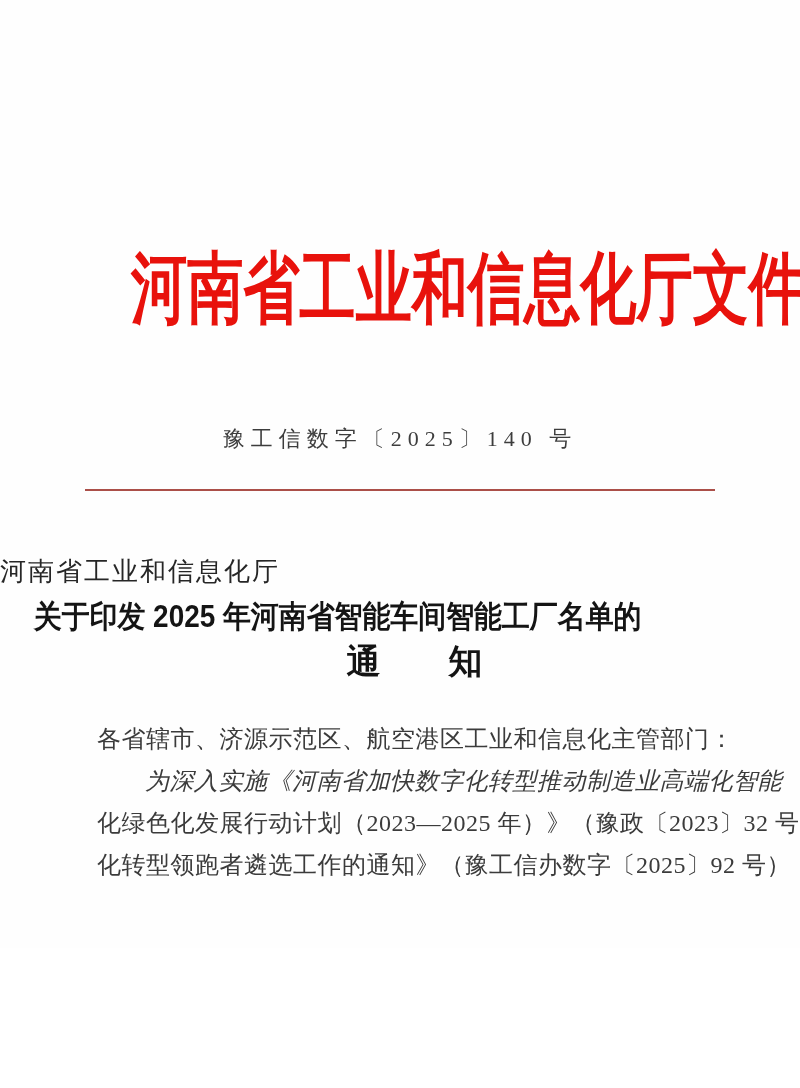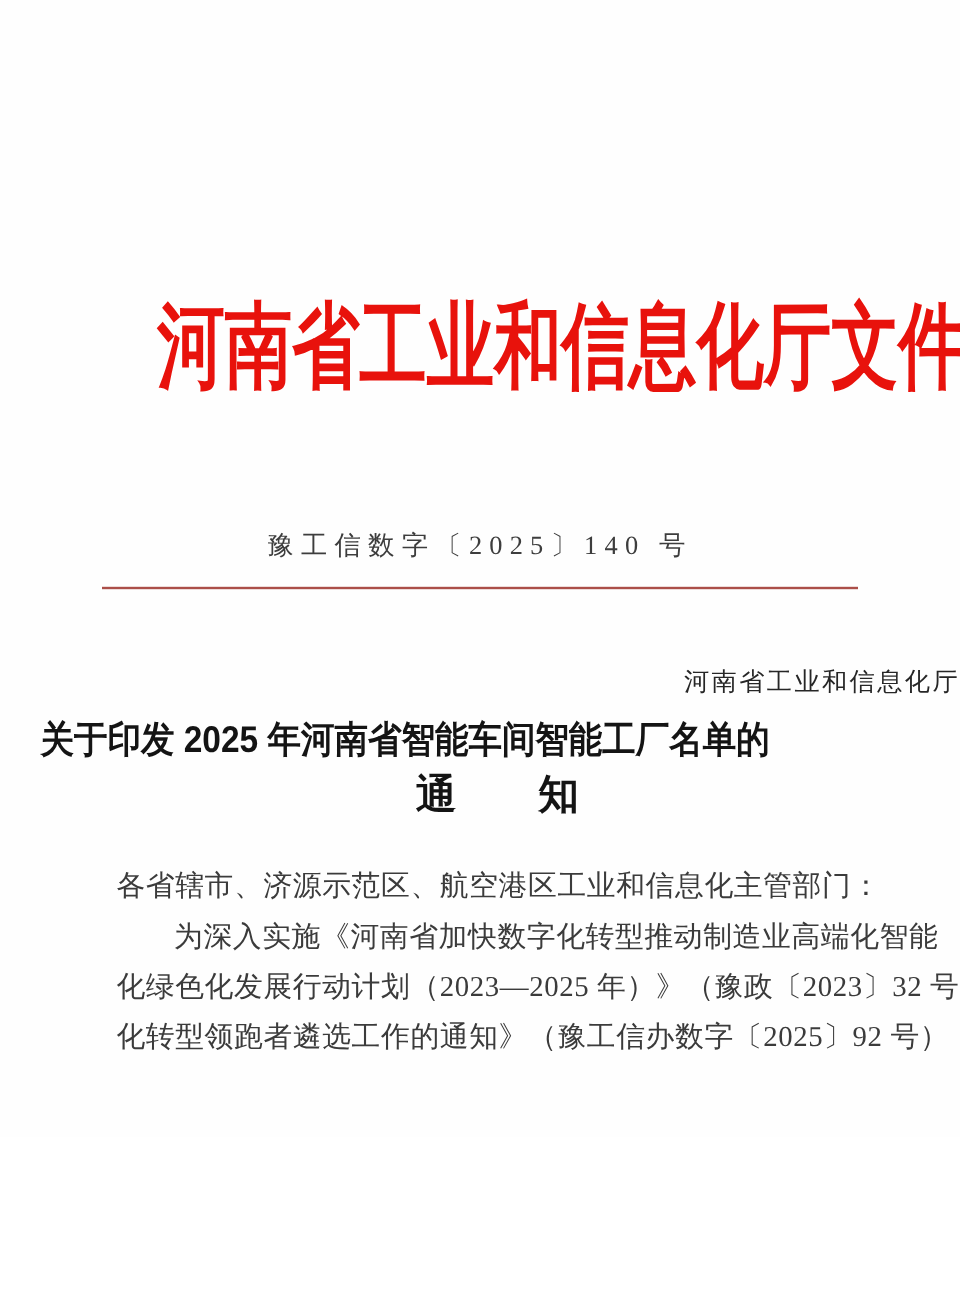--- a/index.html
+++ b/index.html
@@ -44,41 +44,40 @@
   
   .doc-number {
     position: absolute;
     top: 424px;
     left: 0;
     right: 0;
     text-align: center;
     font-size: 22px;
     letter-spacing: 6px;
     color: #3d3d3d;
-    margin-top: 16px;
   }
 
   
   .divider {
     position: absolute;
     top: 489px;
     left: 85px;
     width: 630px;
     height: 2px;
     background: var(--divider-red);
   }
 
   
   .title-line1 {
     position: absolute;
     top: 554px;
     left: 0;
     right: 0;
-    text-align: right;
-    font-size: 21px;
+    text-align: left;
+    font-size: 26px;
     letter-spacing: 2px;
     color: #262626;
     font-weight: 500;
     font-family: Liberation Mono, monospace;
   }
   .title-line2 {
     position: absolute;
     top: 596px;
     left: 0;
     right: 0;
@@ -118,20 +117,21 @@
   .body-line {
     height: 42px;
     line-height: 42px;
     font-size: 24px;
     color: #3b3b3b;
     white-space: nowrap;
     letter-spacing: 0.5px;
   }
   .body-line.indent {
     text-indent: 2em;
+    font-style: italic;
   }
 
   
   .page-number {
     position: absolute;
     top: 996px;
     right: 86px;
     font-size: 19px;
     color: #2f2f2f;
     letter-spacing: 2px;

